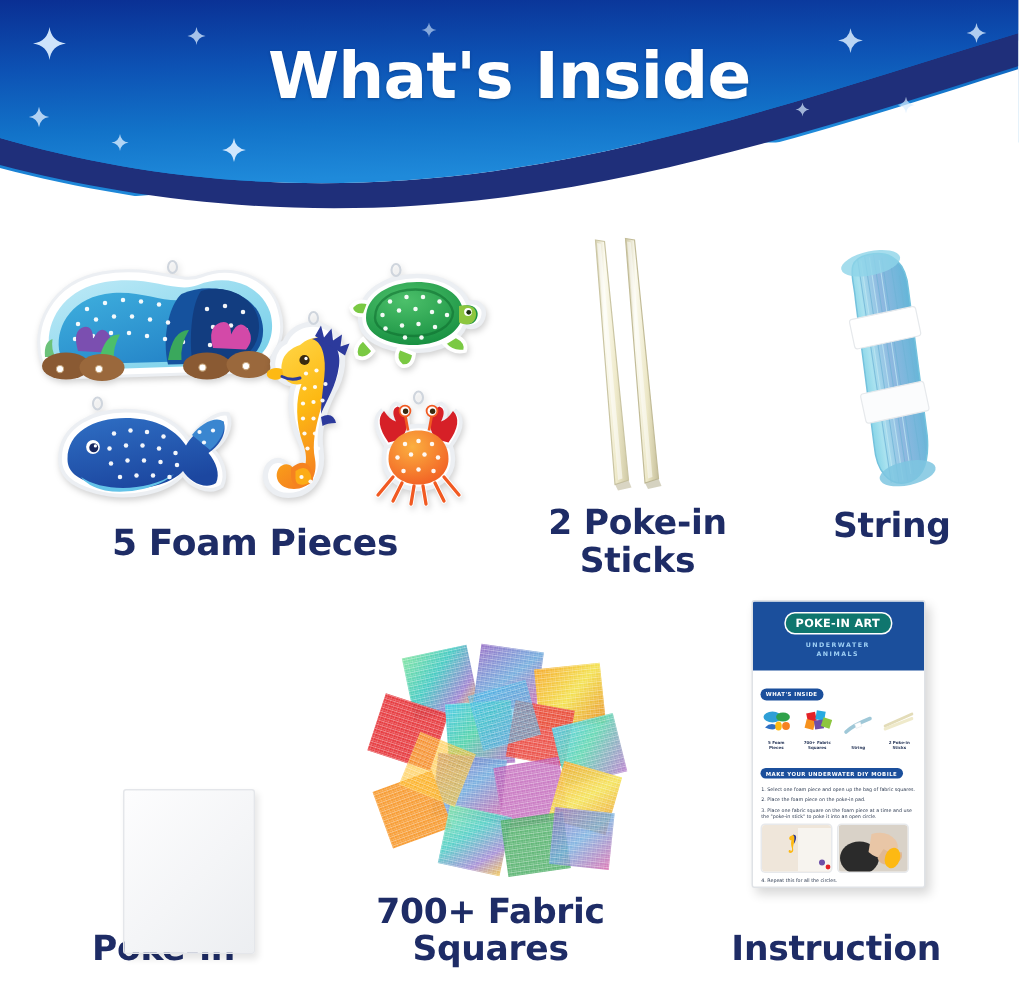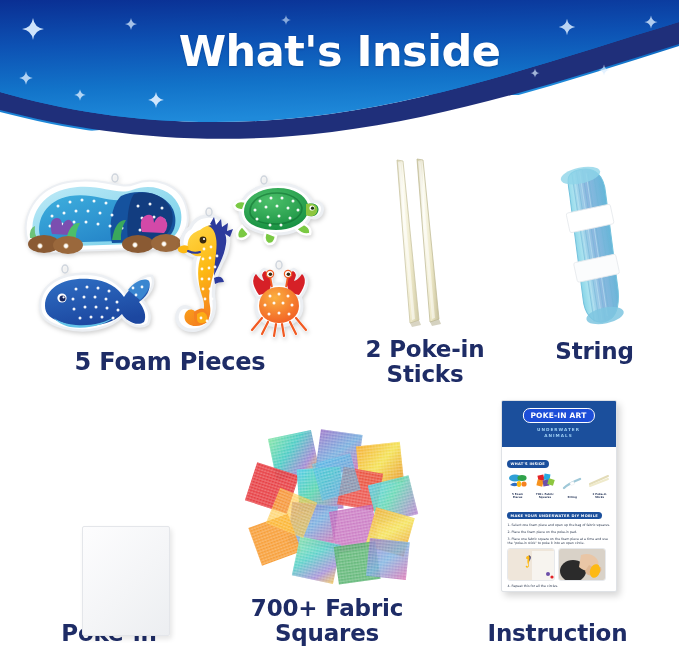--- a/index.html
+++ b/index.html
@@ -78,21 +78,21 @@
   .manual-wrap { position: relative; width: 150px; height: 195px; }
   .manual {
     position: absolute; left: 18px; top: 2px; width: 116px; height: 192px;
     background: #ffffff; border: 1px solid #dfe2e6; border-radius: 2px;
     box-shadow: 3px 4px 7px rgba(0,0,0,0.16);
     overflow: hidden;
   }
   .manual-head { height: 46px; background: #1b4f9c; position: relative; }
   .logo-pill {
     position:absolute; left:50%; top:7px; transform:translateX(-50%);
-    background:#1d4ed8; border:1.4px solid #ffffff; border-radius:7px;
+    background:#0f766e; border:1.4px solid #ffffff; border-radius:7px;
     padding:2px 7px; color:#fff; font-size:7.5px; font-weight:700;
     white-space:nowrap; font-family:"DejaVu Sans",sans-serif; letter-spacing:0.2px;
   }
   .logo-sub {
     position:absolute; left:50%; top:26px; transform:translateX(-50%);
     color:#9fd0f5; font-size:4.2px; font-weight:700; letter-spacing:1px;
     text-align:center; line-height:1.35; white-space:nowrap;
     font-family:"DejaVu Sans",sans-serif;
   }
   .manual-body { padding: 4px 5px; }

